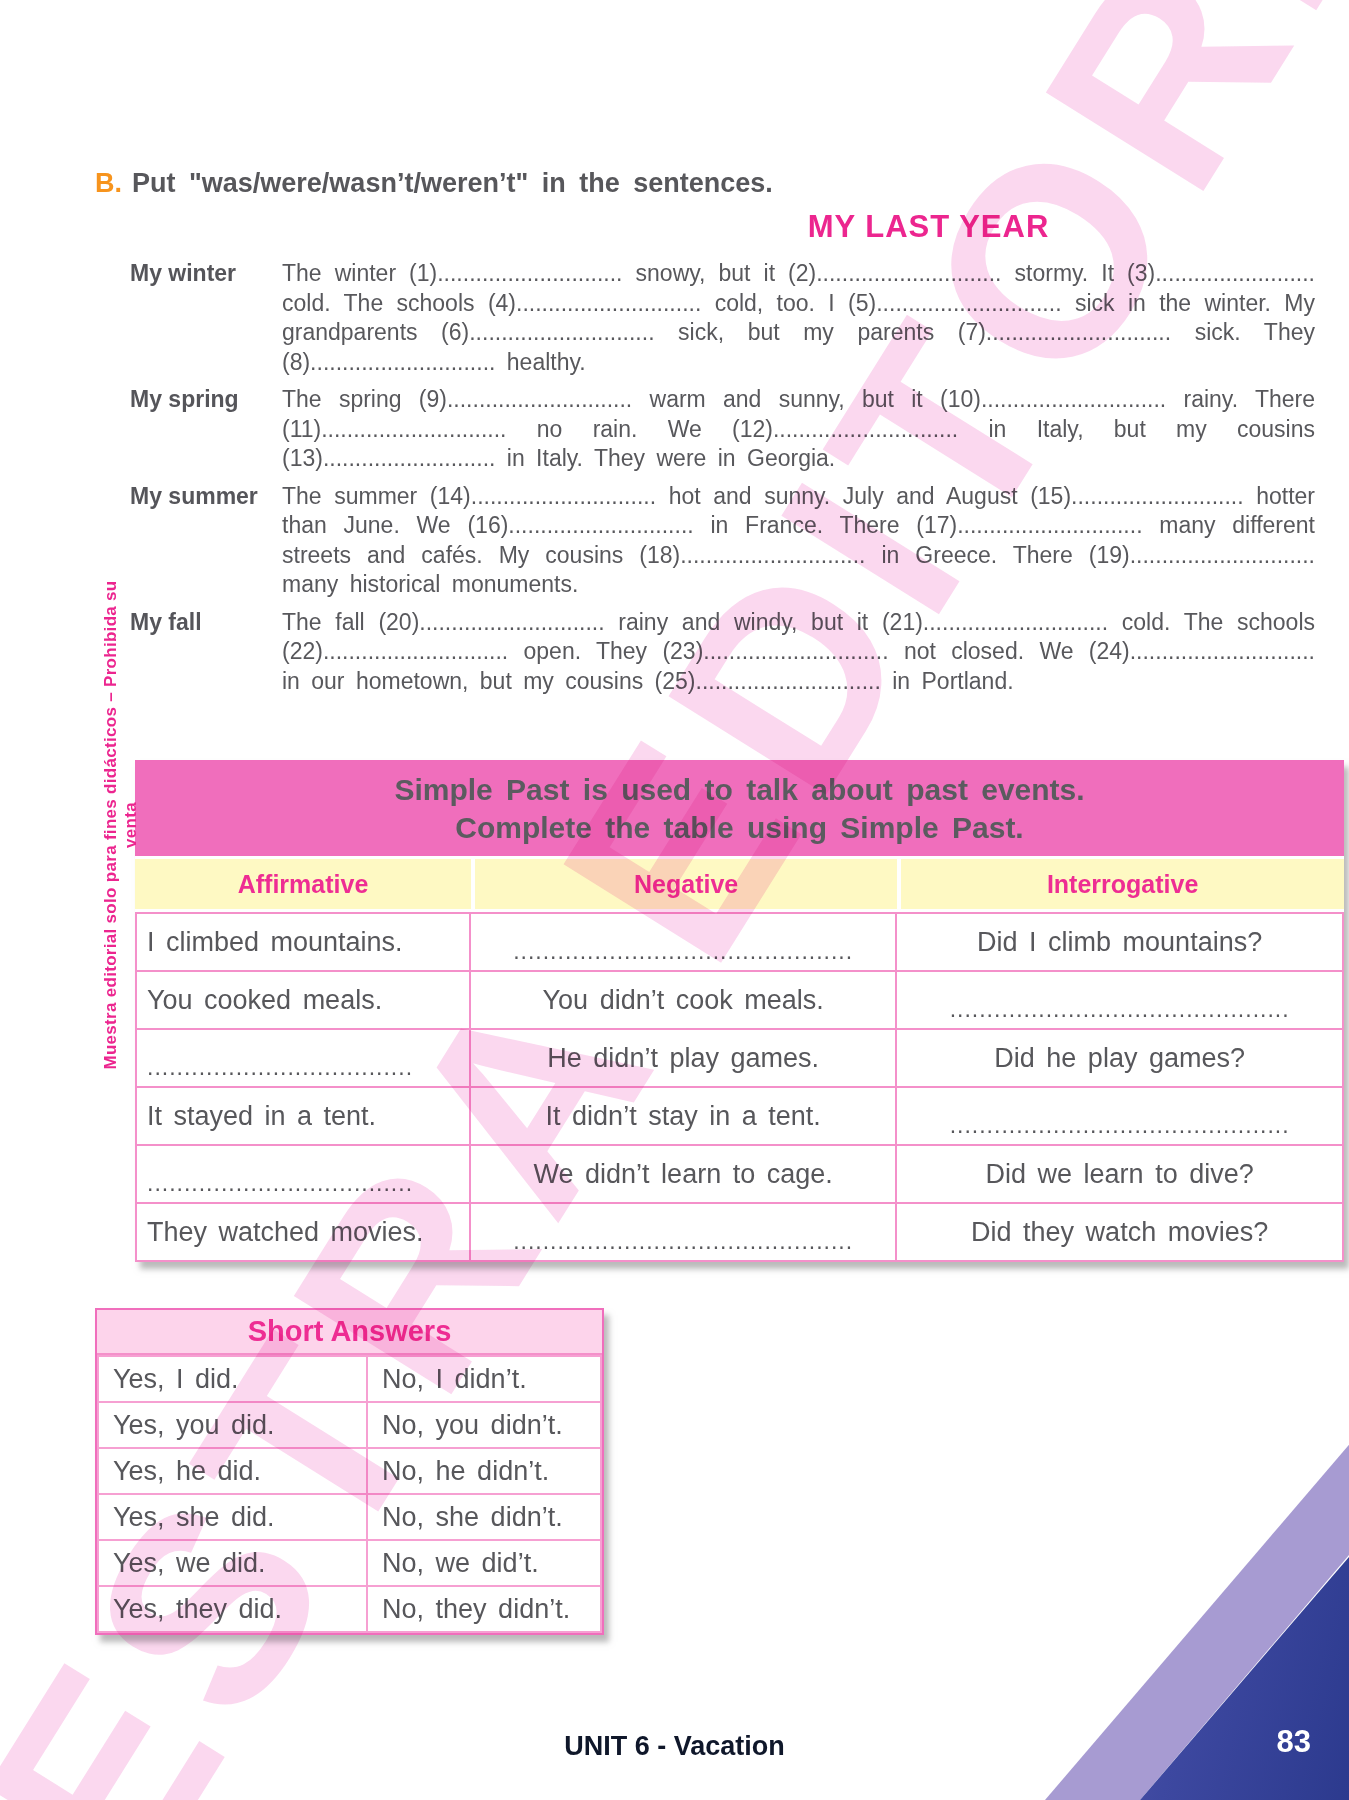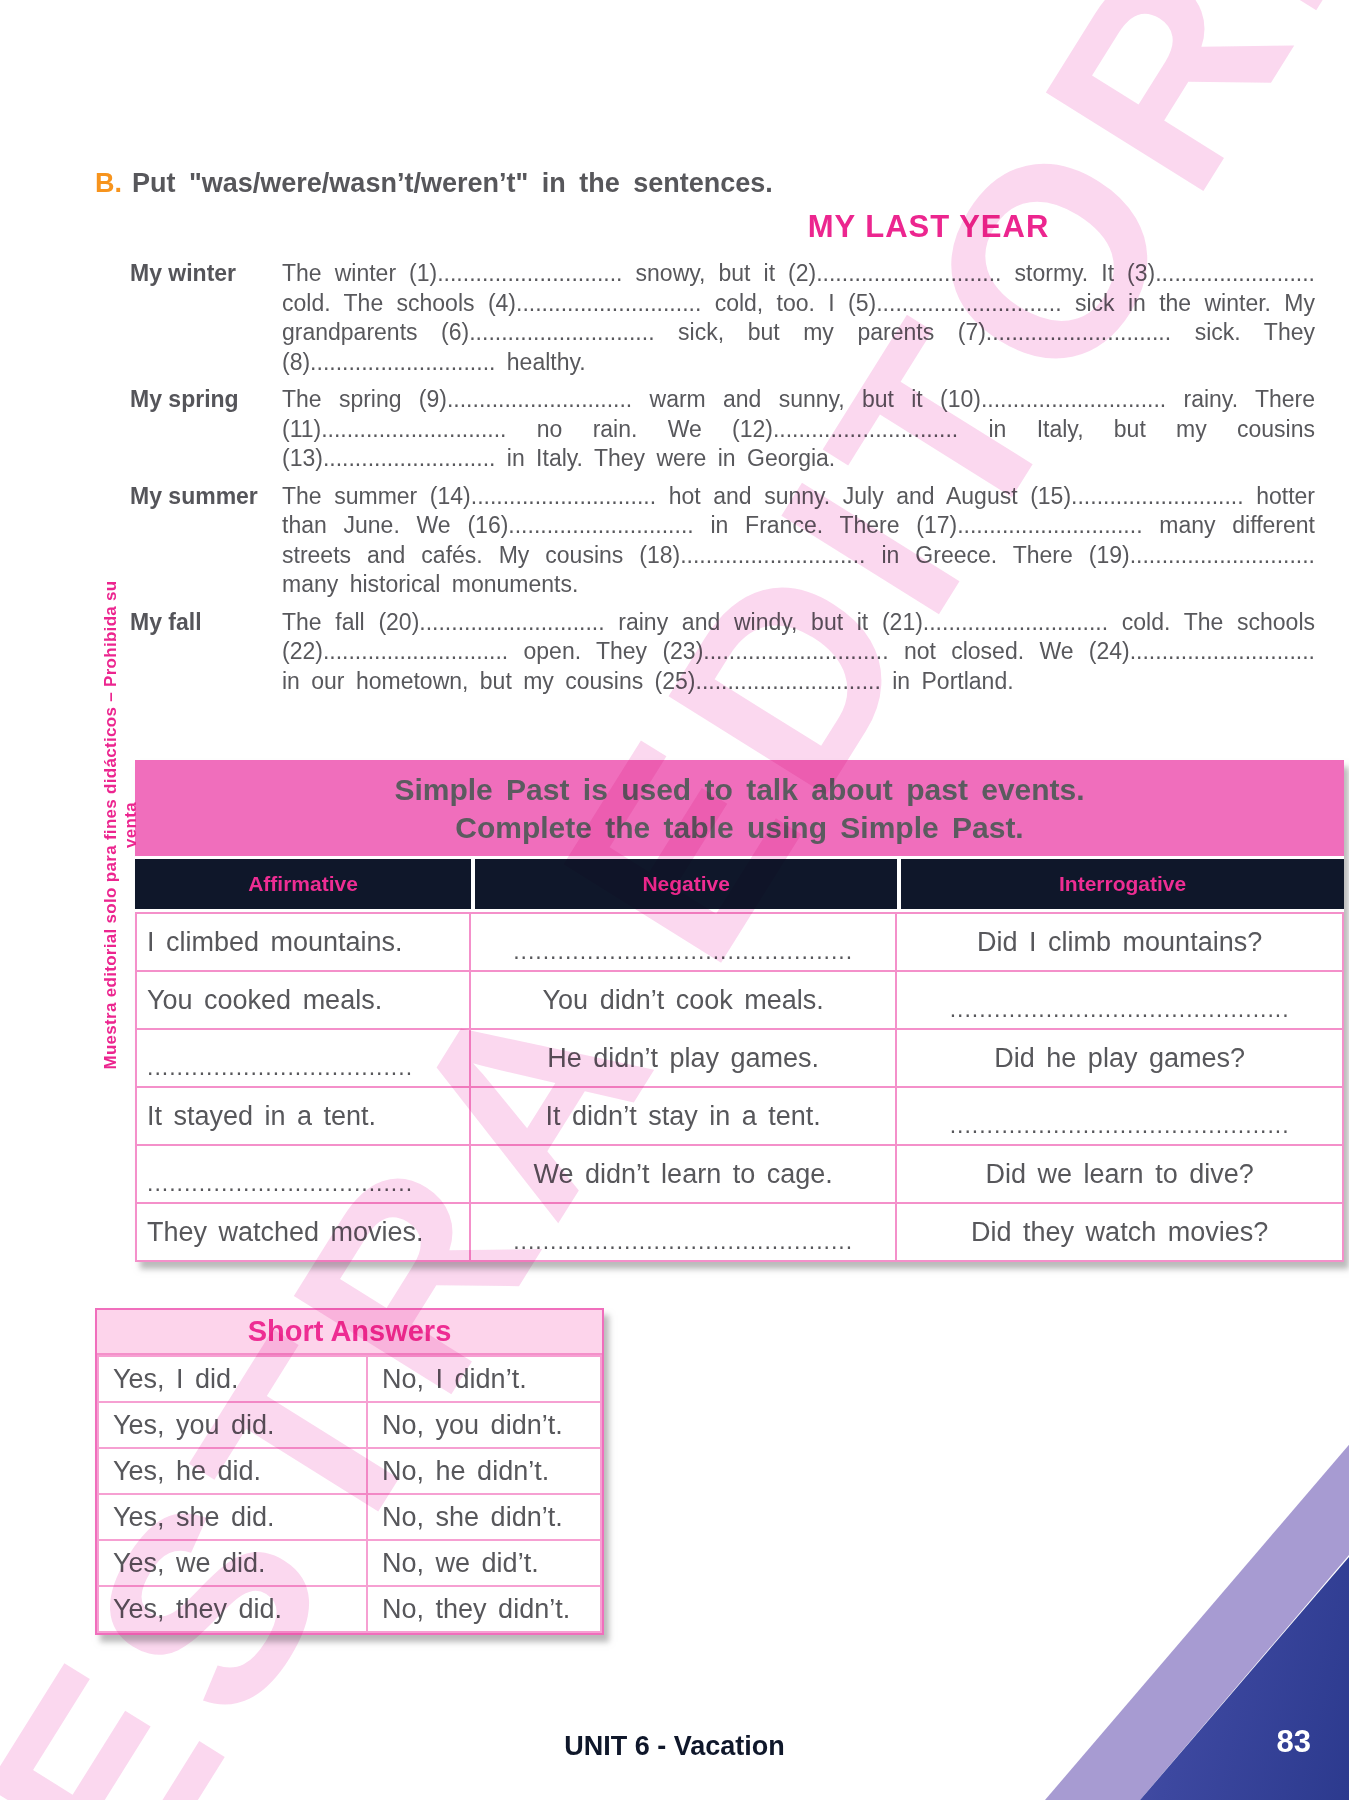--- a/index.html
+++ b/index.html
@@ -44,21 +44,21 @@
     width:1209px; margin:64px 0 0 5px; position:relative; z-index:10;
     box-shadow:5px 7px 6px rgba(130,130,130,0.55);
   }
   .g-title {
     background:#f06ebc; color:#5b5b5f; font-weight:bold; font-size:30px;
     text-align:center; padding:11px 0 9px; line-height:38px; word-spacing:5px;
   }
   .grammar-box table { width:100%; border-collapse:separate; border-spacing:0; table-layout:fixed; }
   .col-aff{width:328px}.col-neg{width:416px}.col-int{width:436px}
   .grammar-box thead th {
-    background:#0f172a; color:#ee2d93; font-size:21px; font-weight:bold;
+    background:#fef9c3; color:#ee2d93; font-size:25px; font-weight:bold;
     height:48px; border-top:3px solid #fff; border-bottom:3px solid #fff;
   }
   .grammar-box thead th + th { border-left:4px solid #fff; }
   .grammar-box tbody td {
     background:#fff; height:50px; font-size:27px; color:#57575b;
     border-bottom:2px solid #f490ca; border-right:2px solid #f490ca;
     vertical-align:middle; word-spacing:4px; overflow:hidden; white-space:nowrap;
   }
   .grammar-box tbody td:first-child { border-left:2px solid #f490ca; }
   .grammar-box tbody tr:first-child td { border-top:2px solid #f490ca; }

